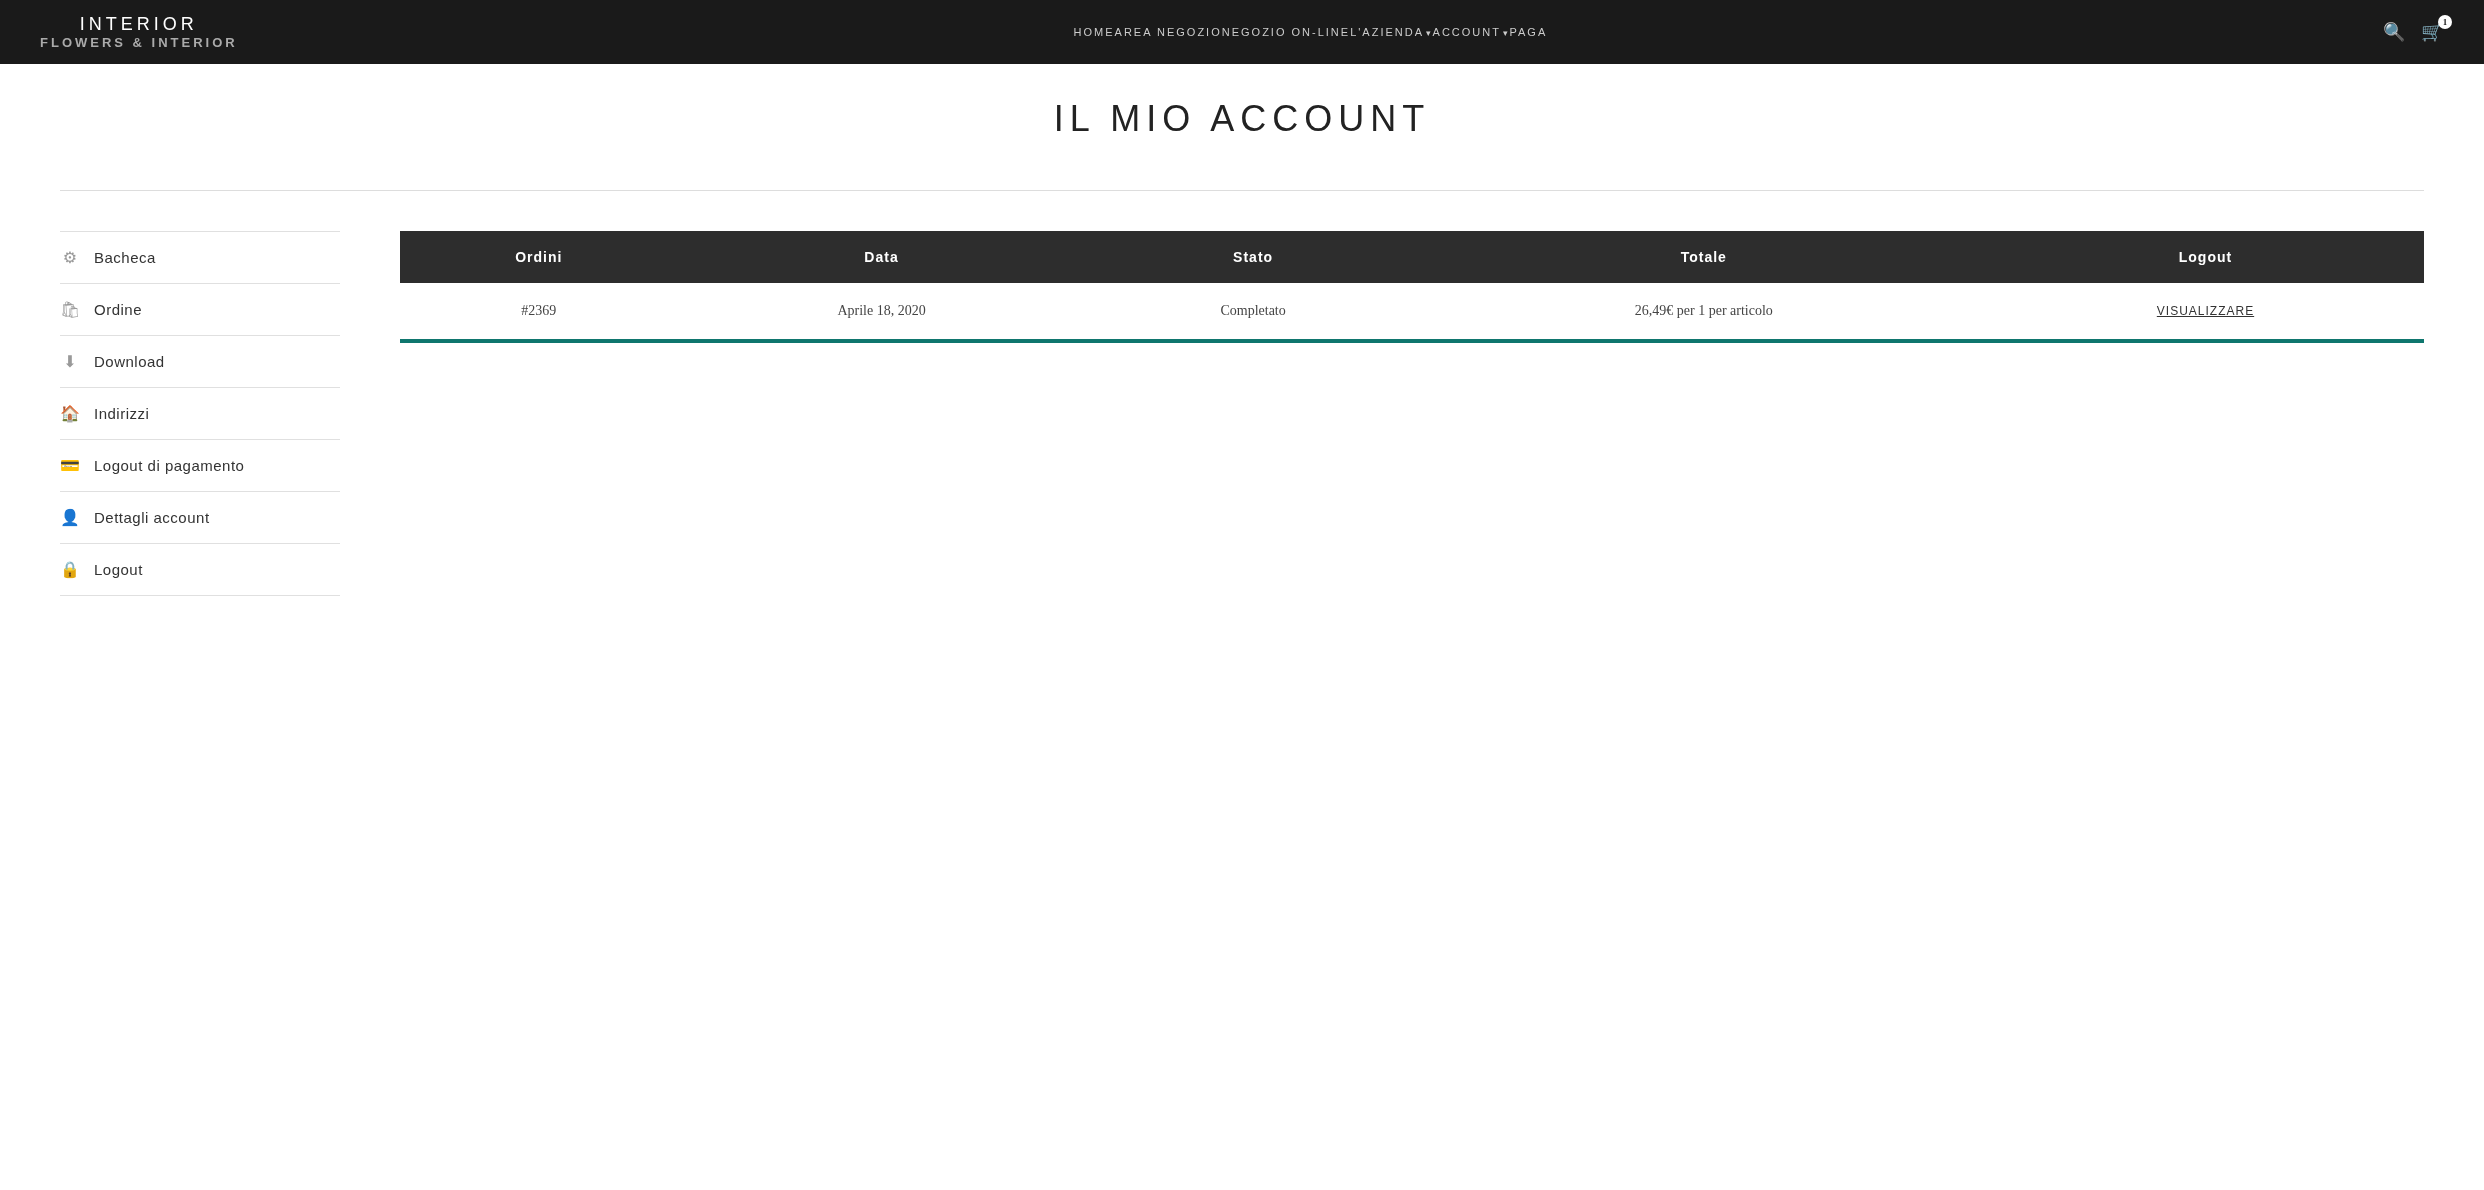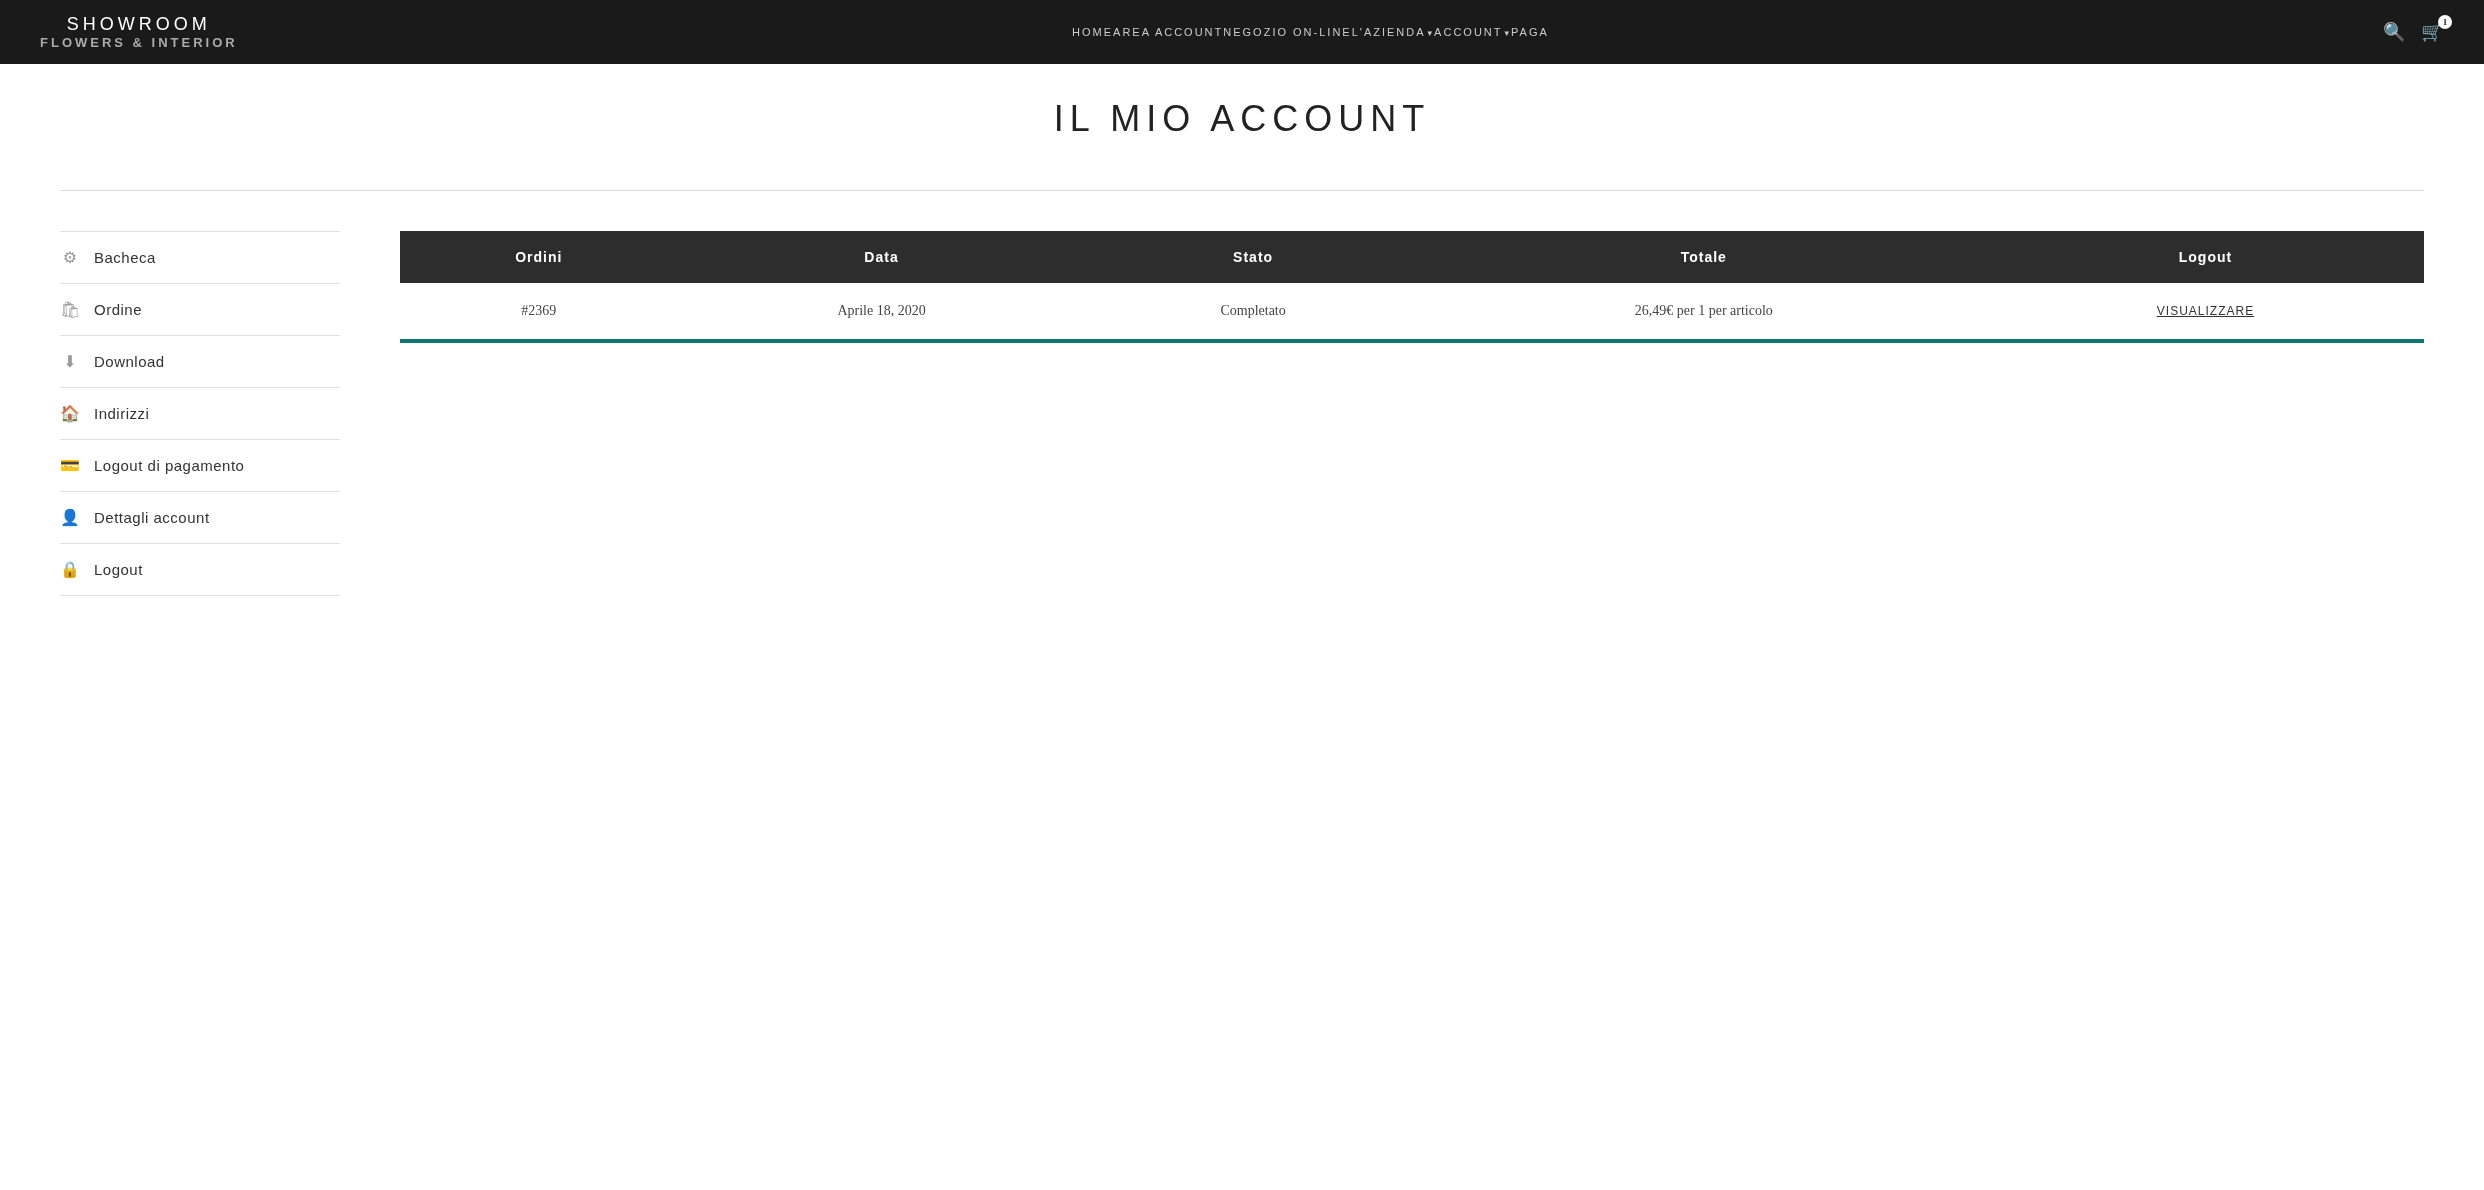--- a/index.html
+++ b/index.html
@@ -200,28 +200,28 @@
     .dropdown-arrow {
       font-size: 9px;
       margin-left: 2px;
     }
   </style>
 </head>
 <body>
 
 <header>
   <a href="#" class="logo">
-    <span class="logo-main">SHOWROOM</span>
+    <span class="logo-main">INTERIOR</span>
     <span class="logo-sub">FLOWERS &amp; INTERIOR</span>
   </a>
 
   <nav>
 
   <a href="#">HOME</a>
-      <a href="#">AREA ACCOUNT</a>
+      <a href="#">AREA NEGOZIO</a>
       <a href="#">NEGOZIO ON-LINE</a>
       <a href="#">L'AZIENDA<span class="dropdown-arrow">▾</span></a>
       <a href="#">ACCOUNT<span class="dropdown-arrow">▾</span></a>
       <a href="#">PAGA</a>
     </nav>
 
   <div class="nav-icons">
     <span class="nav-icon">🔍</span>
     <span class="nav-icon cart-badge">
       🛒

